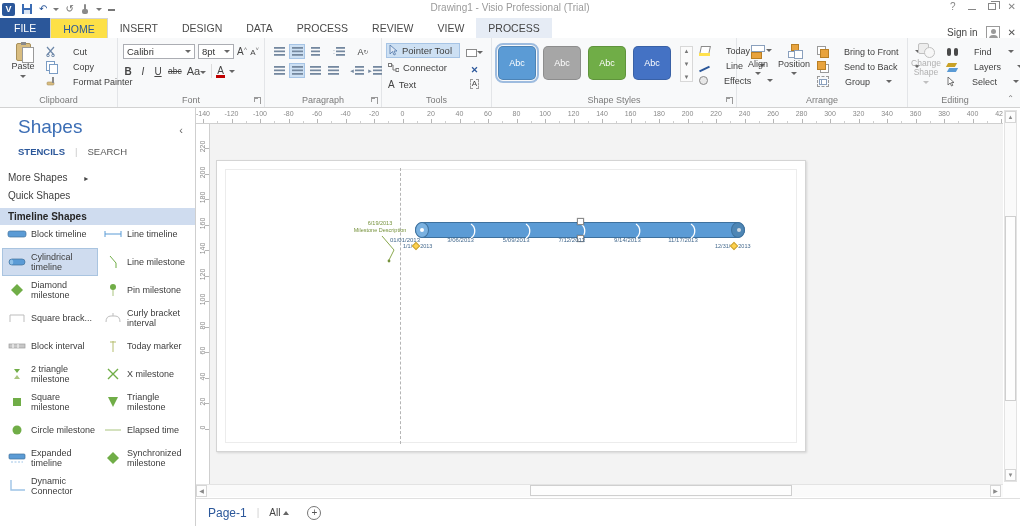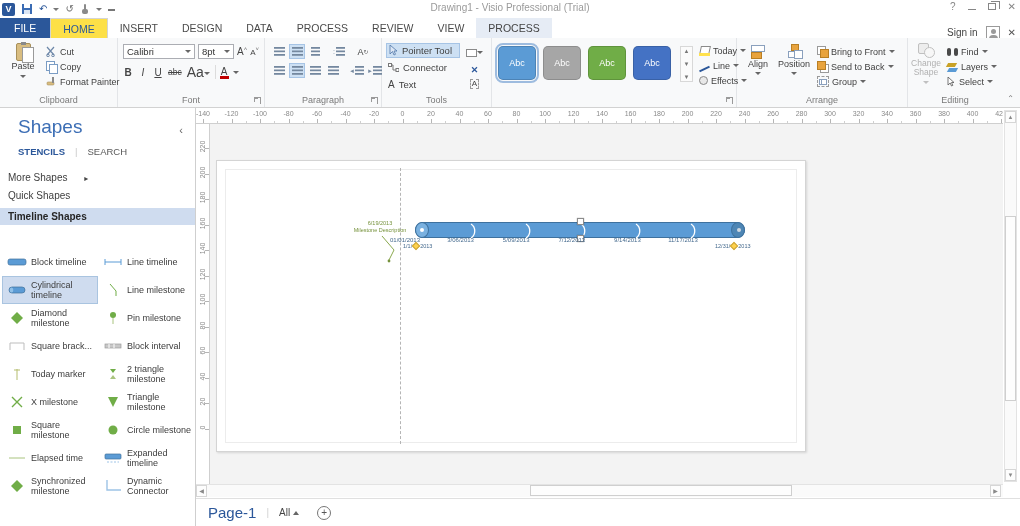--- a/index.html
+++ b/index.html
@@ -34,21 +34,21 @@
   .avatar::after { content:""; position:absolute; left:2px; top:8px; width:9px; height:4px; border-radius:4px 4px 0 0; background:#9a9a9a; }
   .tab-close { font-size:10px; color:#555; }
 
   
   .ribbon { position:absolute; top:38px; left:0; width:1020px; height:70px; background:#f8f9fa; border-bottom:1px solid #d2d2d2; display:flex; }
   .rgroup { position:relative; height:69px; border-right:1px solid #e3e5e8; flex:none; }
   .rgroup-label { position:absolute; bottom:2px; left:0; right:0; text-align:center; font-size:9px; color:#7a7a7a; }
   .launcher { position:absolute; right:3px; bottom:3px; width:7px; height:7px; border-left:1px solid #9a9a9a; border-bottom:1px solid #9a9a9a; transform:rotate(180deg); }
   .launcher::after { content:""; position:absolute; right:0; bottom:0; width:3px; height:3px; border-right:1px solid #9a9a9a; border-bottom:1px solid #9a9a9a; }
   .car { width:0; height:0; border:3px solid transparent; border-top-color:#666; display:inline-block; vertical-align:middle; margin-top:3px; }
-  .rrow-btn { display:flex; align-items:center; gap:3px; font-size:9px; color:#3f3f3f; height:15px; padding:0 2px; white-space:nowrap; }
+  .rrow-btn { display:flex; align-items:center; gap:16px; font-size:9px; color:#3f3f3f; height:15px; padding:0 2px; white-space:nowrap; }
 
   
   .g-clipboard { width:118px; }
   .paste-btn { position:absolute; left:6px; top:5px; width:34px; height:52px; text-align:center; font-size:9px; color:#3f3f3f; }
   .icn-clipboard { position:relative; width:15px; height:18px; margin:0 auto; background:#d9bd80; border:1px solid #a8905a; border-radius:2px; }
   .icn-clipboard::before { content:""; position:absolute; left:4px; top:-2px; width:5px; height:3px; background:#8a8a8a; }
   .icn-clipboard::after { content:""; position:absolute; left:5px; top:3px; width:10px; height:14px; background:#fff; border:1px solid #9a9a9a; }
   .clip-list { position:absolute; left:44px; top:6px; }
   .icn-scissors, .icn-copy, .icn-brush { width:11px; height:11px; flex:none; }
   .icn-copy { position:relative; }
@@ -141,21 +141,21 @@
   .shapes-panel { position:absolute; left:0; top:108px; width:196px; height:418px; background:#fff; border-right:1px solid #cfcfcf; overflow:hidden; }
   .sp-title { position:absolute; left:18px; top:8px; font-size:19px; color:#3c6eb5; }
   .sp-collapse { position:absolute; right:12px; top:16px; font-size:11px; color:#666; }
   .sp-tabs { position:absolute; left:18px; top:38px; font-size:9.5px; display:flex; gap:10px; align-items:center; }
   .sp-tab-stencils { color:#2b579a; font-weight:bold; }
   .sp-tab-sep { color:#c8c8c8; }
   .sp-tab-search { color:#595959; }
   .sp-row { position:absolute; left:8px; font-size:10px; color:#404040; height:16px; line-height:16px; }
   .more-arrow { font-size:8px; color:#444; margin-left:14px; }
   .stencil-head { position:absolute; left:0; top:100px; width:196px; height:17px; background:#cfdcef; font-size:10px; font-weight:bold; color:#262626; line-height:17px; padding-left:8px; }
-  .shape-grid { position:absolute; left:2px; top:140px; width:192px; display:grid; grid-template-columns:96px 96px; grid-auto-rows:28px; }
+  .shape-grid { position:absolute; left:2px; top:112px; width:192px; display:grid; grid-template-columns:96px 96px; grid-auto-rows:28px; }
   .shape-item { display:flex; align-items:center; gap:2px; border:1px solid transparent; padding-left:2px; }
   .shape-item.selected { background:#cfdcef; border-color:#a9c4e0; }
   .shape-item .sicn { width:24px; flex:none; display:flex; justify-content:center; }
   .shape-item .slbl { font-size:9px; line-height:1.15; color:#3c3c3c; }
 
   
   .canvas-area { position:absolute; left:196px; top:108px; width:824px; height:418px; background:#fff; }
   .ruler-corner { position:absolute; left:0; top:0; width:14px; height:16px; background:#fff; border-right:1px solid #e0e0e0; border-bottom:1px solid #cfcfcf; }
   .hruler { position:absolute; left:0; top:0; width:807px; height:16px; background:#fff; border-bottom:1px solid #cfcfcf; overflow:hidden; }
   .hlab { position:absolute; top:2px; transform:translateX(-50%); font-size:7px; color:#8a8a8a; }
@@ -191,21 +191,21 @@
   .vscroll { position:absolute; left:808px; top:2px; width:13px; height:372px; background:#fafafa; border:1px solid #e3e3e3; }
   .vthumb { position:absolute; left:0; top:105px; width:11px; height:185px; background:#fdfdfd; border:1px solid #cfcfcf; }
   .sbtn { position:absolute; width:11px; height:12px; background:#fdfdfd; border:1px solid #d6d6d6; color:#8a8a8a; font-size:6px; text-align:center; line-height:11px; }
   .vscroll .up { left:0; top:0; } .vscroll .down { left:0; bottom:0; }
   .hscroll { position:absolute; left:0; top:376px; width:807px; height:13px; background:#fafafa; border-top:1px solid #e3e3e3; }
   .hthumb { position:absolute; left:334px; top:0; width:262px; height:11px; background:#fdfdfd; border:1px solid #cfcfcf; }
   .hscroll .left { left:0; top:0; } .hscroll .right { left:794px; top:0; }
 
   
   .pagebar { position:absolute; left:0; top:390px; width:824px; height:28px; background:#fff; border-top:1px solid #e0e0e0; display:flex; align-items:center; gap:10px; padding-left:12px; }
-  .page-tab { font-size:15px; color:#2b579a; }
+  .page-tab { font-size:12px; color:#2b579a; }
   .pb-sep { color:#d0d0d0; font-size:10px; }
   .all-btn { font-size:10px; color:#444; display:flex; align-items:center; gap:3px; }
   .tri-up { width:0; height:0; border:3.5px solid transparent; border-bottom:4px solid #666; margin-bottom:3px; }
   .add-page { width:14px; height:14px; border:1px solid #767676; border-radius:50%; font-size:10px; color:#555; text-align:center; line-height:12px; margin-left:8px; }
 </style>
 </head>
 <body>
 
 <div class="app">
 
@@ -297,21 +297,21 @@
             <span class="car"></span>
           </span>
         <span class="grow-a"><span>A</span><span class="supcar">˄</span></span>
         <span class="shrink-a"><span>A</span><span class="supcar">˅</span></span>
       </div>
       <div class="font-row2">
         <span class="fbtn" style="font-weight:bold;">B</span>
         <span class="fbtn" style="font-style:italic;">I</span>
         <span class="fbtn" style="text-decoration:underline;">U</span>
         <span class="fbtn" style="font-size:8.5px;text-decoration:line-through;">abc</span>
-        <span class="fbtn" style="font-size:14px;"><span>Aa</span><span class="car"></span></span>
+        <span class="fbtn" style="font-size:11px;"><span>Aa</span><span class="car"></span></span>
         <span class="vdiv"></span>
         <span class="font-color-a"><span>A</span></span>
         <span class="car"></span>
       </div>
       <span class="launcher"></span>
       <div class="rgroup-label">Font</div>
     </div>
 
     <div class="rgroup g-paragraph">
       <div class="prow1">
@@ -418,20 +418,21 @@
             <span>Line</span>
             <span class="car"></span>
           </div>
         <div class="rrow-btn">
             <span class="icn-effects"></span>
             <span>Effects</span>
             <span class="car"></span>
           </div>
       </div>
       <span class="launcher"></span>
+      <div class="rgroup-label">Shape Styles</div>
     </div>
 
     <div class="rgroup g-arrange">
       <div class="big-btn" style="left:4px;">
         <div class="icn-align"></div>
         <div>Align</div>
         <span class="car bcar"></span>
       </div>
       <div class="big-btn" style="left:40px;">
         <div class="icn-position"></div>
@@ -563,20 +564,29 @@
           <span class="sicn">
             <svg width="20" height="14">
               <path d="M3 11 V4 H17 V11" stroke="#bdbdbd" fill="none"></path>
             </svg>
           </span>
           <span class="slbl">Square brack...</span>
         </div>
         <div class="shape-item">
           <span class="sicn">
             <svg width="20" height="14">
+              <path d="M3 11 Q3 5 8 5 H12 Q17 5 17 11" stroke="#bdbdbd" fill="none"></path>
+              <line x1="10" y1="5" x2="10" y2="2" stroke="#bdbdbd"></line>
+            </svg>
+          </span>
+          <span class="slbl">Curly bracket interval</span>
+        </div>
+        <div class="shape-item">
+          <span class="sicn">
+            <svg width="20" height="14">
               <rect x="2" y="5" width="16" height="4" fill="#c8c8c8" stroke="#9c9c9c" stroke-width="0.7"></rect>
               <line x1="6" y1="5" x2="6" y2="9" stroke="#fff"></line>
               <line x1="11" y1="5" x2="11" y2="9" stroke="#fff"></line>
             </svg>
           </span>
           <span class="slbl">Block interval</span>
         </div>
         <div class="shape-item">
           <span class="sicn">
             <svg width="20" height="14">
@@ -599,32 +609,32 @@
           <span class="sicn">
             <svg width="20" height="14">
               <path d="M5 2 L15 12 M15 2 L5 12" stroke="#70ad47" stroke-width="1.4"></path>
             </svg>
           </span>
           <span class="slbl">X milestone</span>
         </div>
         <div class="shape-item">
           <span class="sicn">
             <svg width="20" height="14">
+              <rect x="6" y="3" width="8" height="8" fill="#70ad47"></rect>
+            </svg>
+          </span>
+          <span class="slbl">Square milestone</span>
+        </div>
+        <div class="shape-item">
+          <span class="sicn">
+            <svg width="20" height="14">
               <polygon points="5,2 15,2 10,12" fill="#70ad47"></polygon>
             </svg>
           </span>
           <span class="slbl">Triangle milestone</span>
-        </div>
-        <div class="shape-item">
-          <span class="sicn">
-            <svg width="20" height="14">
-              <rect x="6" y="3" width="8" height="8" fill="#70ad47"></rect>
-            </svg>
-          </span>
-          <span class="slbl">Square milestone</span>
         </div>
         <div class="shape-item">
           <span class="sicn">
             <svg width="20" height="14">
               <circle cx="10" cy="7" r="4.5" fill="#70ad47"></circle>
             </svg>
           </span>
           <span class="slbl">Circle milestone</span>
         </div>
         <div class="shape-item">

